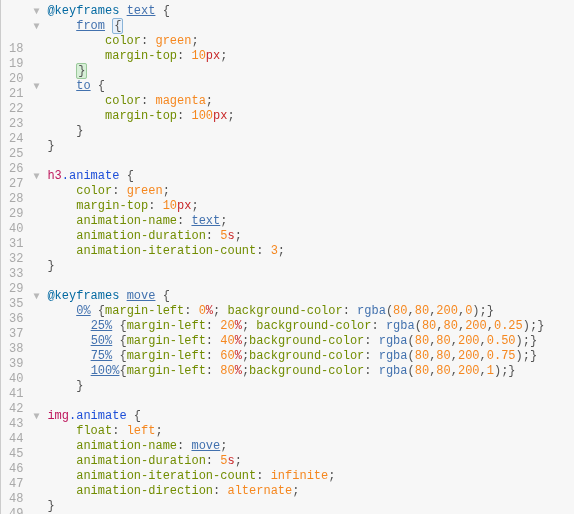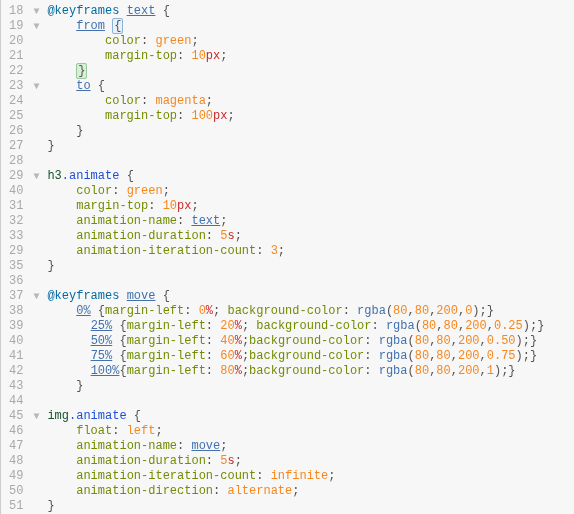--- a/index.html
+++ b/index.html
@@ -15,37 +15,38 @@
     overflow: hidden;
     border-left: 1px solid #ccc;
   }
   .gutter {
     background: #f7f7f7;
     color: #a9a9a9;
     text-align: right;
     padding: 4px 6px 4px 8px;
     user-select: none;
     flex: 0 0 auto;
+    margin-top: 38px;
   }
   .gutter-line { height: 15px; position: relative; }
   .fold-col {
     width: 14px;
     flex: 0 0 auto;
     padding-top: 4px;
   }
   .fold-col .fold-marker-row { height: 15px; color: #b8b8b8; font-size: 10px; text-align: center; }
   .code {
     padding: 4px 0 4px 4px;
     flex: 1 1 auto;
     white-space: pre;
     overflow: hidden;
   }
   .code-line { height: 15px; }
   .t-def   { color: #0369a1; text-align: right; }        
-  .t-tag   { color: #14532d; }        
+  .t-tag   { color: #be185d; }        
   .t-qual  { color: #1d4ed8; }       
   .t-sel   { color: #4271ae; text-decoration: underline; }        
   .t-prop  { color: #718c00; }        
   .t-num   { color: #f5871f; }
   .t-unit  { color: #c82829; }
   .t-val   { color: #f5871f; }        
   .t-punc  { color: #535353; }
   .t-func  { color: #4271ae; }        
   .cursor-brace {
     border: 1px solid #8ab4d8;

